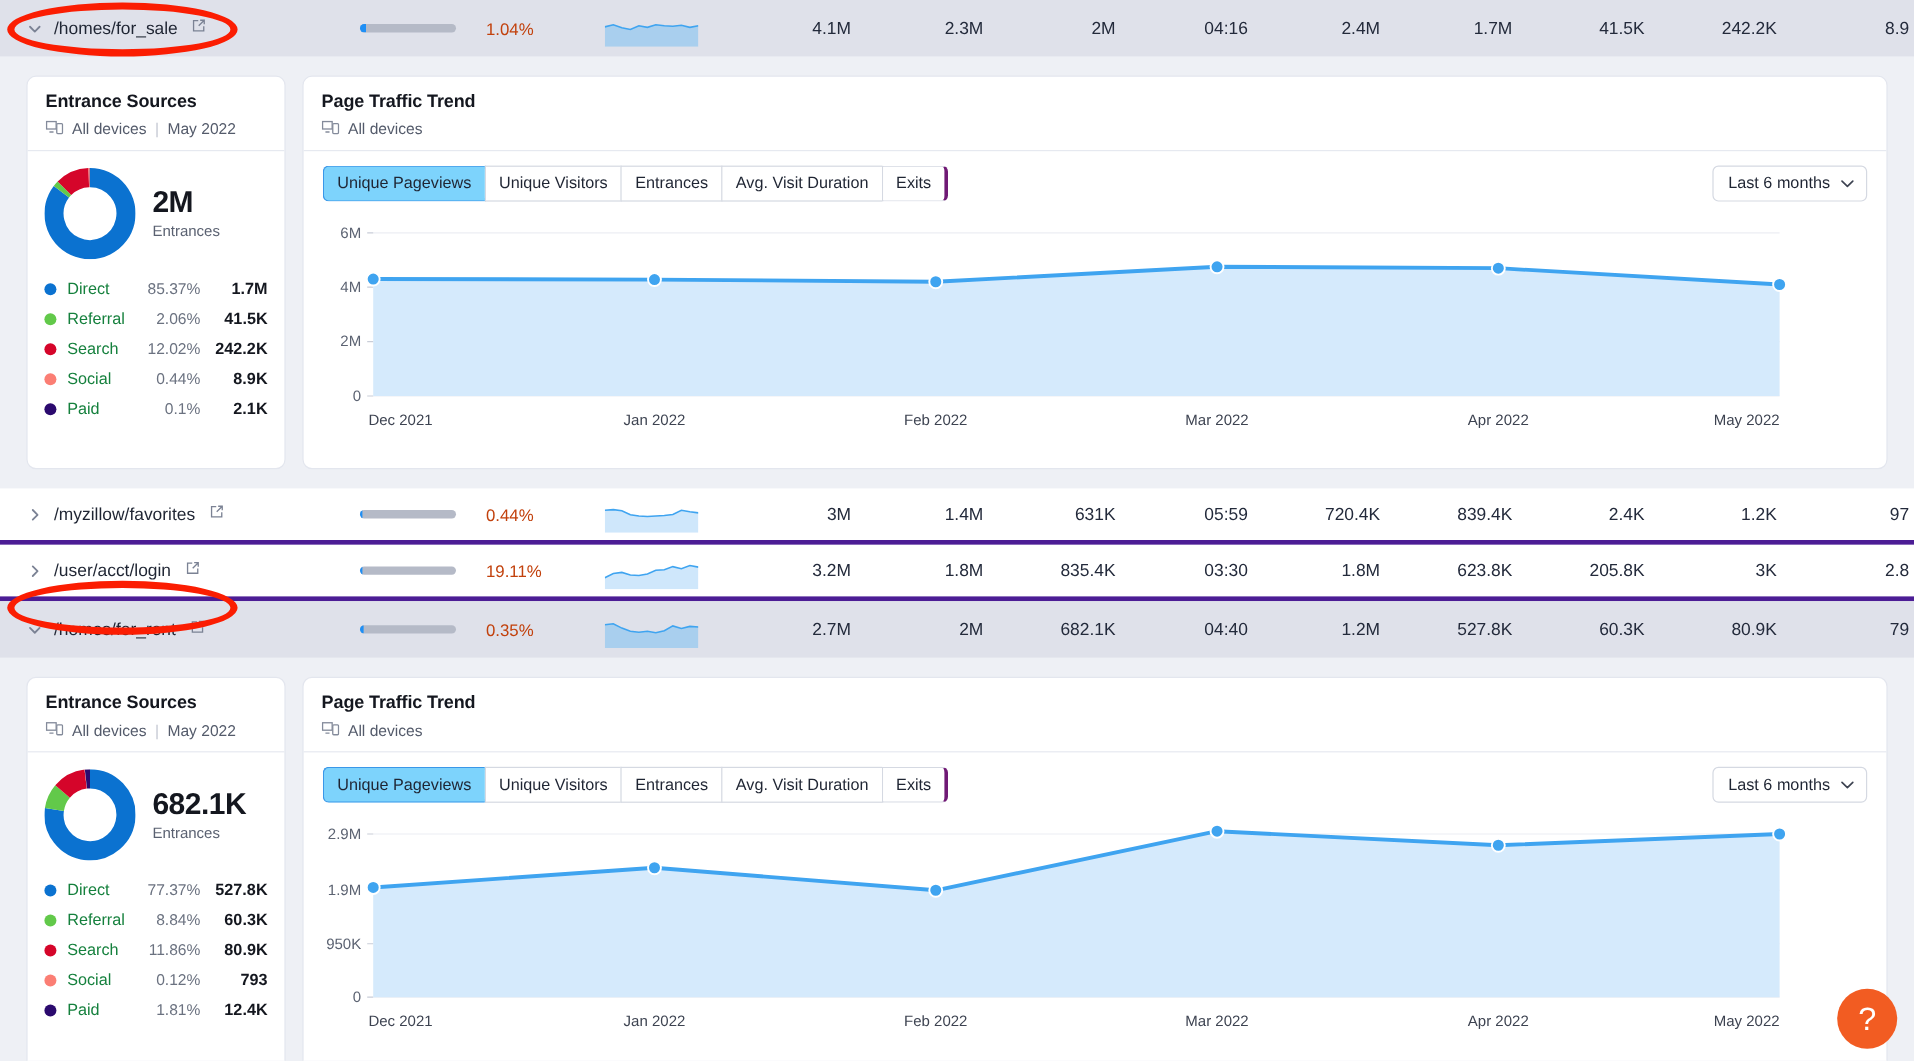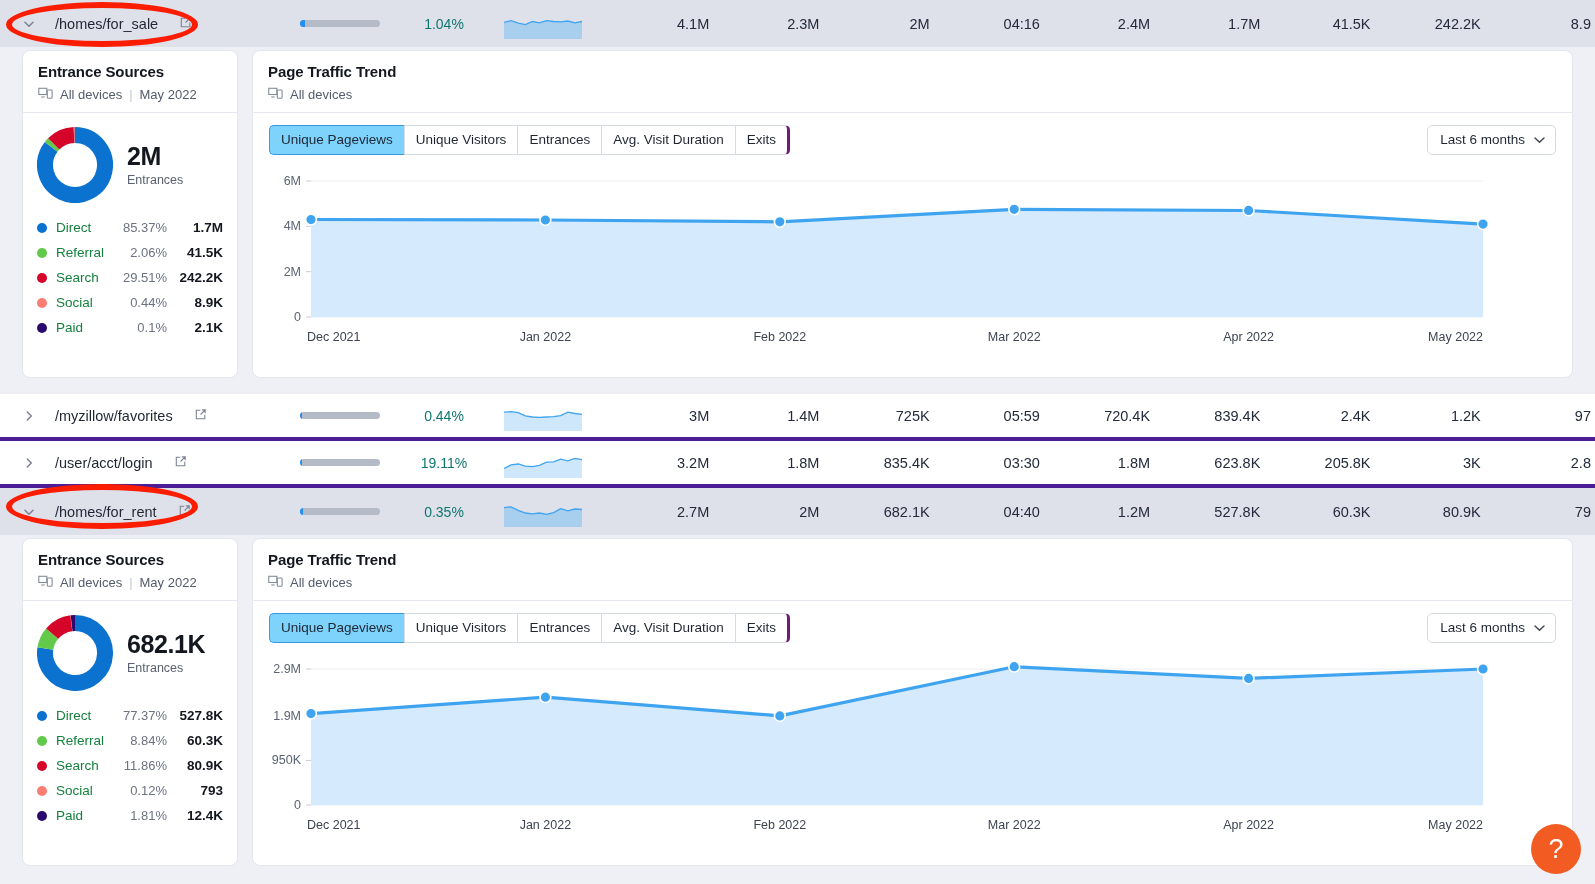--- a/index.html
+++ b/index.html
@@ -24,50 +24,50 @@
     position: relative;
   }
   .row.expanded-row { background: #dfe1ea; border-bottom: none; }
   .row.first { border-top: none; }
 
   .cell-path {
     width: 300px;
     display: flex;
     align-items: center;
     padding-left: 22px;
-    gap: 19px;
+    gap: 9px;
     flex: 0 0 300px;
   }
   .chev {
     width: 14px; height: 14px;
     display: inline-block;
     position: relative;
     flex: 0 0 14px;
     cursor: pointer;
   }
   .chev svg { display:block; }
   .path-text { font-size: 14.5px; color: #1f2533; white-space: nowrap; }
   .ext-icon { display:inline-block; margin-left:2px; }
 
   .cell-bar { flex: 0 0 105px; display:flex; align-items:center; justify-content:flex-start; }
   .barwrap {
     width: 80px; height: 7px; border-radius: 4px;
     background: #b5bac7; overflow:hidden; position:relative;
   }
   .barwrap i { position:absolute; left:0; top:0; bottom:0; background:#1f8ff5; display:block; }
 
-  .cell-pct { flex: 0 0 78px; text-align: center; color: #0f766e; font-size: 14px; }
+  .cell-pct { flex: 0 0 78px; text-align: left; color: #c2410c; font-size: 14px; }
   .cell-spark { flex: 0 0 120px; display:flex; justify-content:center; align-items:center; }
   .cell-num { flex: 1 1 0; text-align: right; padding-right: 4px; font-size: 14.5px; white-space: nowrap; }
 
   
   .detail {
     display: flex;
     gap: 14px;
-    padding: 3px 22px 16px 22px;
+    padding: 16px 22px 16px 22px;
     background: #eef0f5;
   }
   .card {
     background: #fff;
     border: 1px solid #e3e6ee;
     border-radius: 8px;
   }
   .card-es { width: 216px; flex: 0 0 216px; }
   .card-tr { flex: 1 1 auto; }
 
@@ -220,21 +220,21 @@
           </div>
           <div class="lg-row">
             <span class="lg-dot" style="background: rgb(98, 201, 74);"></span>
             <span class="lg-name">Referral</span>
             <span class="lg-pct">2.06%</span>
             <span class="lg-val">41.5K</span>
           </div>
           <div class="lg-row">
             <span class="lg-dot" style="background: rgb(213, 5, 42);"></span>
             <span class="lg-name">Search</span>
-            <span class="lg-pct">29.51%</span>
+            <span class="lg-pct">12.02%</span>
             <span class="lg-val">242.2K</span>
           </div>
           <div class="lg-row">
             <span class="lg-dot" style="background: rgb(251, 126, 116);"></span>
             <span class="lg-name">Social</span>
             <span class="lg-pct">0.44%</span>
             <span class="lg-val">8.9K</span>
           </div>
           <div class="lg-row">
             <span class="lg-dot" style="background: rgb(43, 10, 110);"></span>
@@ -326,21 +326,21 @@
       </div>
       <div class="cell-pct">0.44%</div>
       <div class="cell-spark">
         <svg width="78" height="30" viewBox="0 0 78 30">
           <path d="M0.0 11.2 L7.1 10.7 L14.2 11.6 L21.3 14.9 L28.4 16.0 L35.5 16.4 L42.5 16.0 L49.6 15.6 L56.7 14.7 L63.8 11.2 L70.9 12.5 L78.0 13.4 L78 30 L0 30 Z" fill="#cfe7fb"></path>
           <path d="M0.0 11.2 L7.1 10.7 L14.2 11.6 L21.3 14.9 L28.4 16.0 L35.5 16.4 L42.5 16.0 L49.6 15.6 L56.7 14.7 L63.8 11.2 L70.9 12.5 L78.0 13.4" fill="none" stroke="#3fa4f0" stroke-width="1.3"></path>
         </svg>
       </div>
       <div class="cell-num">3M</div>
       <div class="cell-num">1.4M</div>
-      <div class="cell-num">725K</div>
+      <div class="cell-num">631K</div>
       <div class="cell-num">05:59</div>
       <div class="cell-num">720.4K</div>
       <div class="cell-num">839.4K</div>
       <div class="cell-num">2.4K</div>
       <div class="cell-num">1.2K</div>
       <div class="cell-num">97</div>
     </div>
     <div class="row">
       <div class="cell-path">
         <span class="chev">

